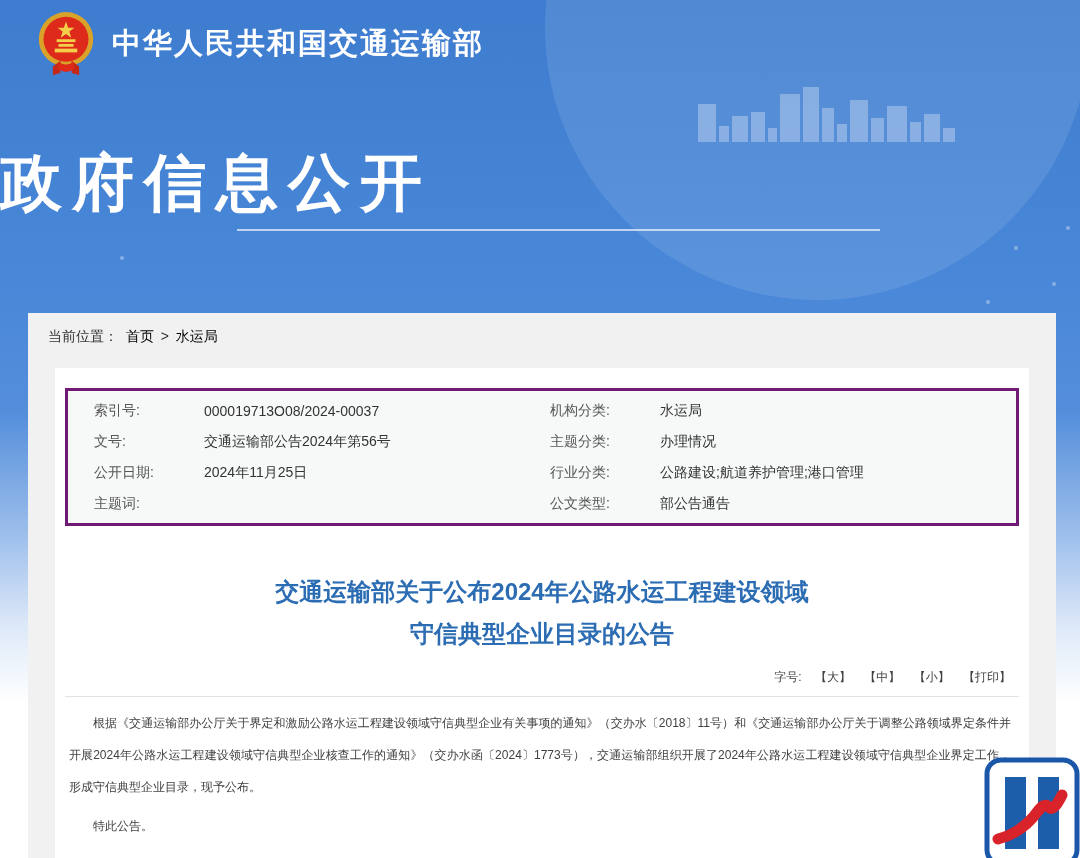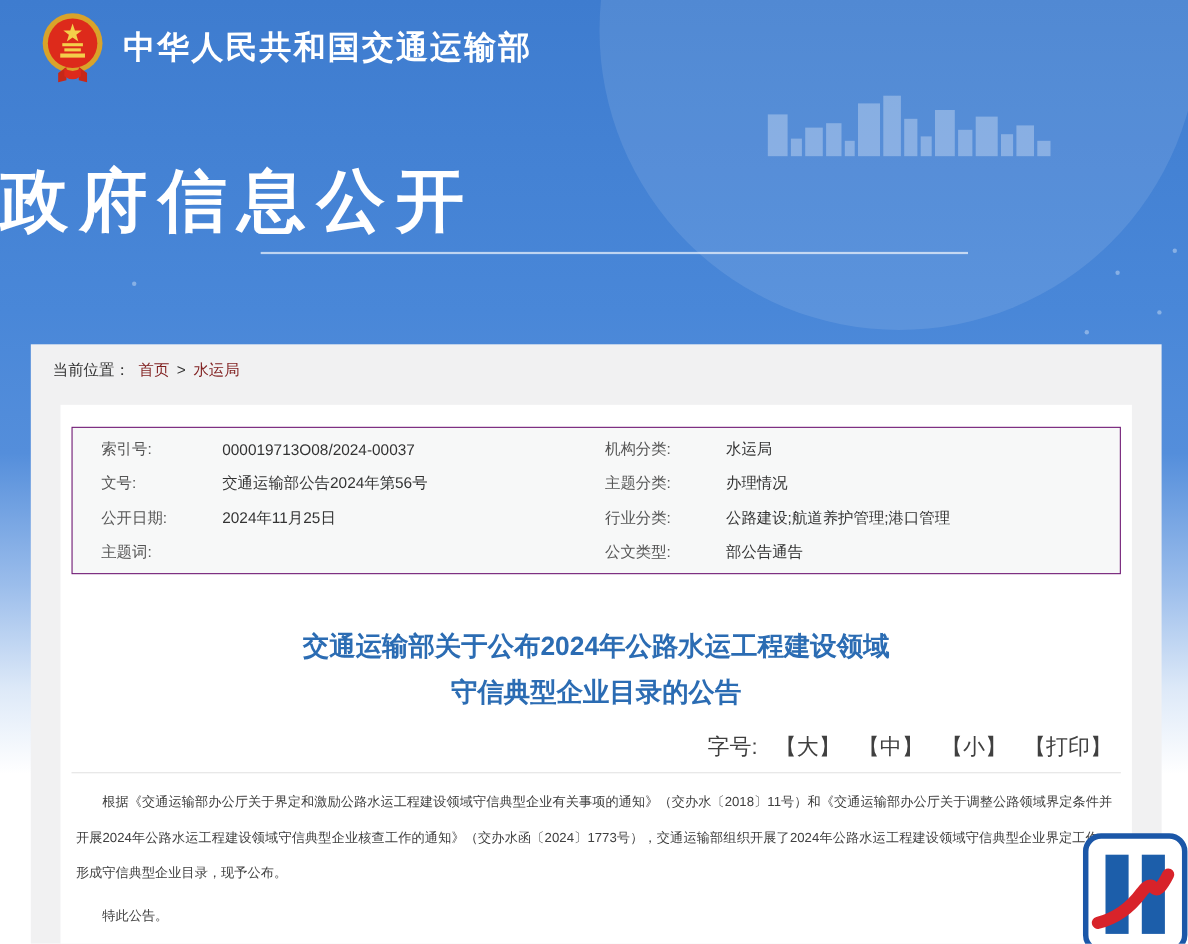--- a/index.html
+++ b/index.html
@@ -21,36 +21,36 @@
     letter-spacing:2px; font-weight:bold; text-decoration:none; }
 
   .banner-title { position:absolute; top:141px; left:0; width:100%; text-align:left;
     font-size:62px; font-weight:bold; color:#ffffff; letter-spacing:10px; }
   .banner-underline { position:absolute; top:229px; left:237px; width:643px; height:2px;
     background:rgba(255,255,255,0.65); }
 
   
   .content-card { position:absolute; left:28px; top:313px; width:1028px; height:545px; background:#f1f1f2; }
   .breadcrumb { position:absolute; left:20px; top:15px; font-size:14px; color:#333; }
-  .breadcrumb a { color:#7f1d1d; text-decoration:none; }
+  .breadcrumb a { color:#000000; text-decoration:none; }
   .breadcrumb span { margin-right:4px; }
 
   .article-card { position:absolute; left:27px; top:55px; width:974px; height:490px; background:#ffffff; }
 
-  .meta-table { margin:20px 10px 0 10px; background:#f7f8f8; border:1px solid #701a75; padding:4px 0; }
+  .meta-table { margin:20px 10px 0 10px; background:#f7f8f8; border:3px solid #701a75; padding:4px 0; }
   .meta-row { display:flex; height:31px; align-items:center; font-size:14px; }
   .meta-half { display:flex; width:50%; align-items:center; }
   .meta-label { width:136px; padding-left:26px; color:#555; flex:none; }
   .meta-label.r { width:118px; padding-left:8px; }
   .meta-value { flex:1; color:#333; white-space:nowrap; overflow:hidden; }
 
   .article-title { margin-top:45px; text-align:center; font-size:24px; font-weight:bold;
     color:#2b6cb3; line-height:42px; }
 
-  .font-controls { text-align:right; padding-right:18px; margin-top:14px; font-size:20px; color:#404040; }
+  .font-controls { text-align:right; padding-right:18px; margin-top:14px; font-size:12px; color:#404040; }
   .font-controls a { color:#404040; text-decoration:none; margin-left:10px; }
   .title-divider { margin:10px 10px 0 10px; border-bottom:1px solid #e3e3e3; }
 
   .article-body { margin:10px 18px 0 14px; font-size:12px; line-height:32px; color:#404040; text-align:justify; }
   .article-body p { text-indent:2em; }
   .p2 { margin-top:7px; }
   .signature { text-align:right; padding-right:44px; margin-top:16px; font-size:16px; color:#404040; }
 
   
   .logo-badge { position:absolute; left:984px; top:757px; width:96px; height:110px; cursor:pointer; }

